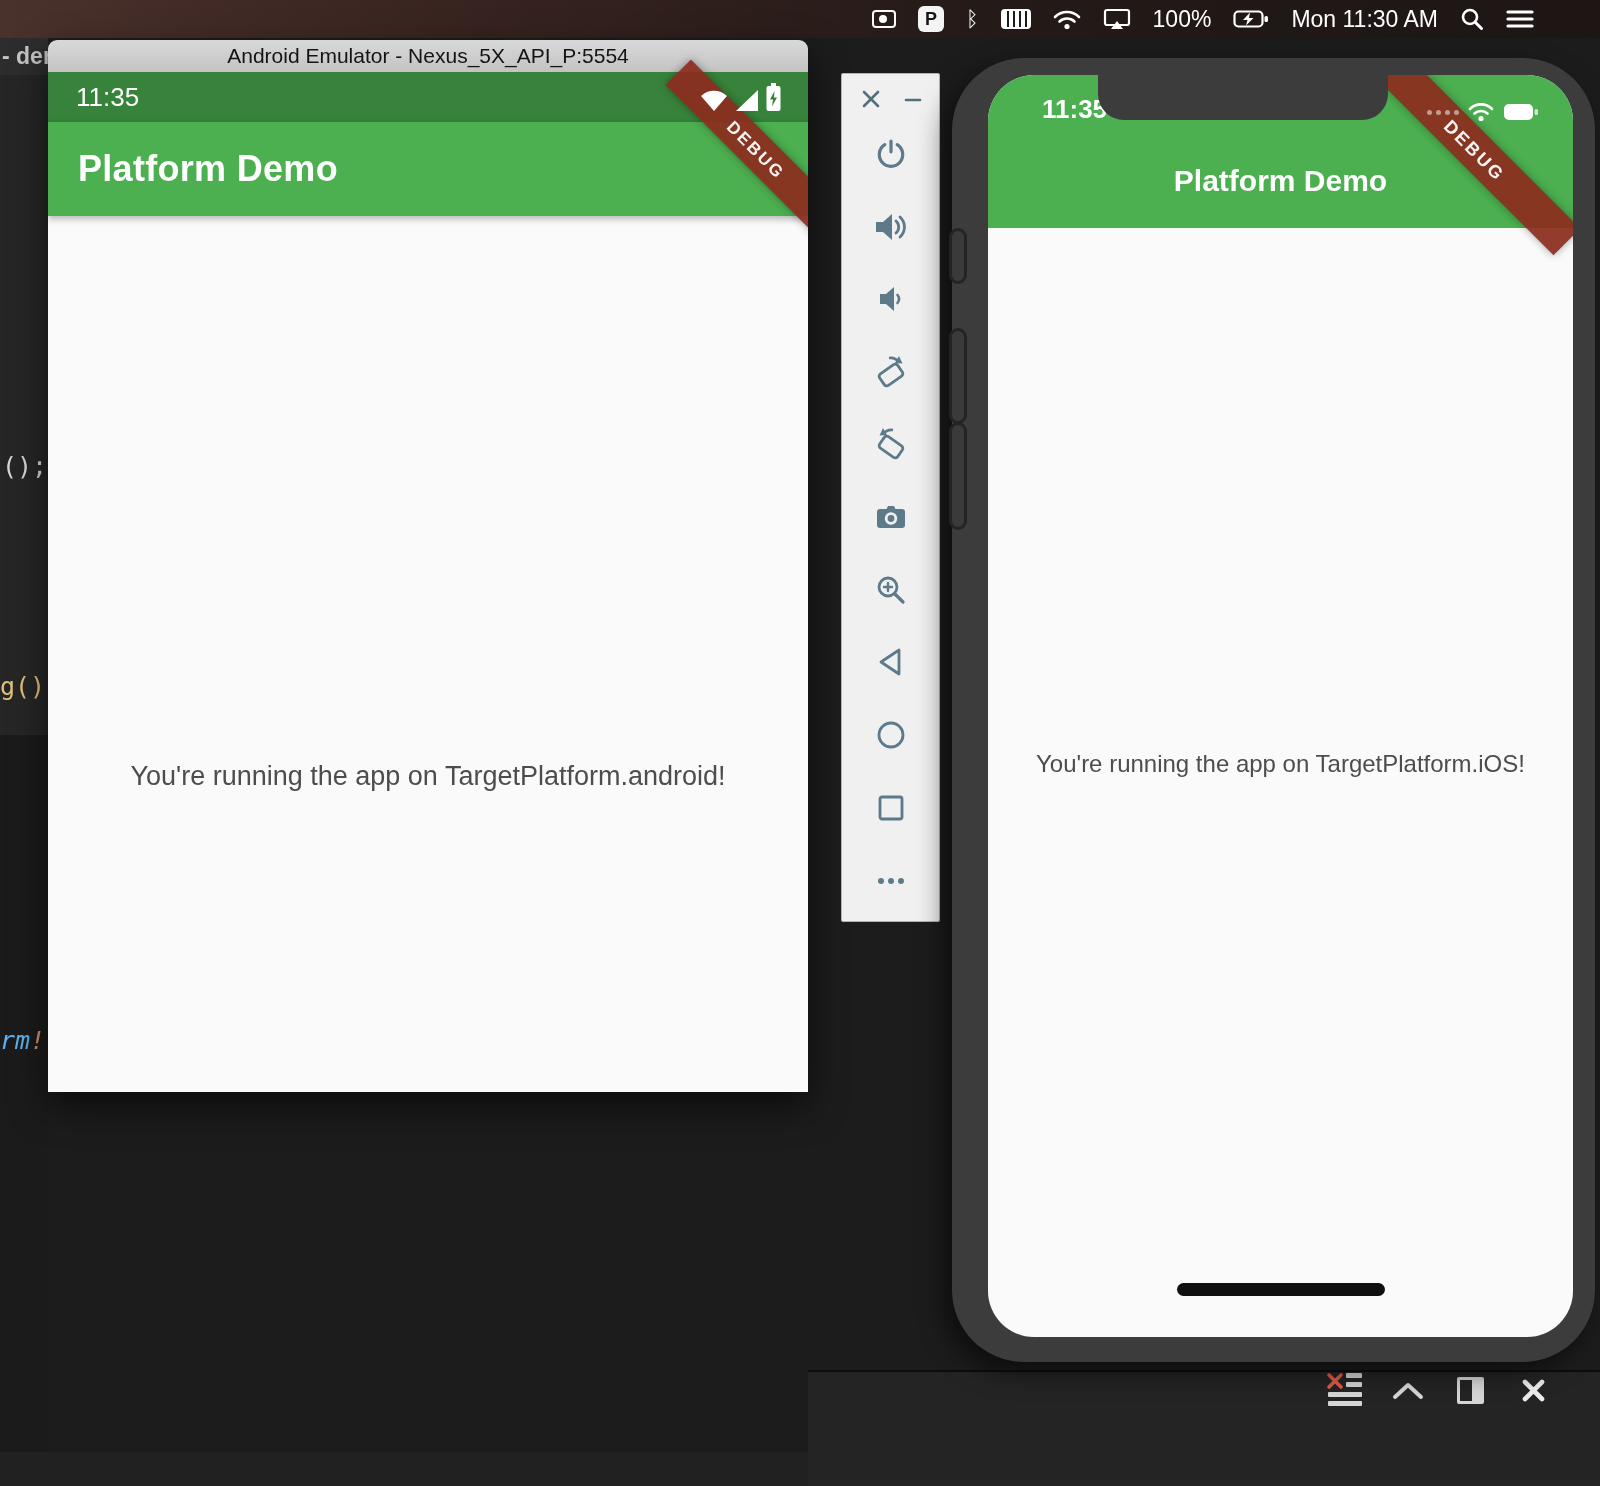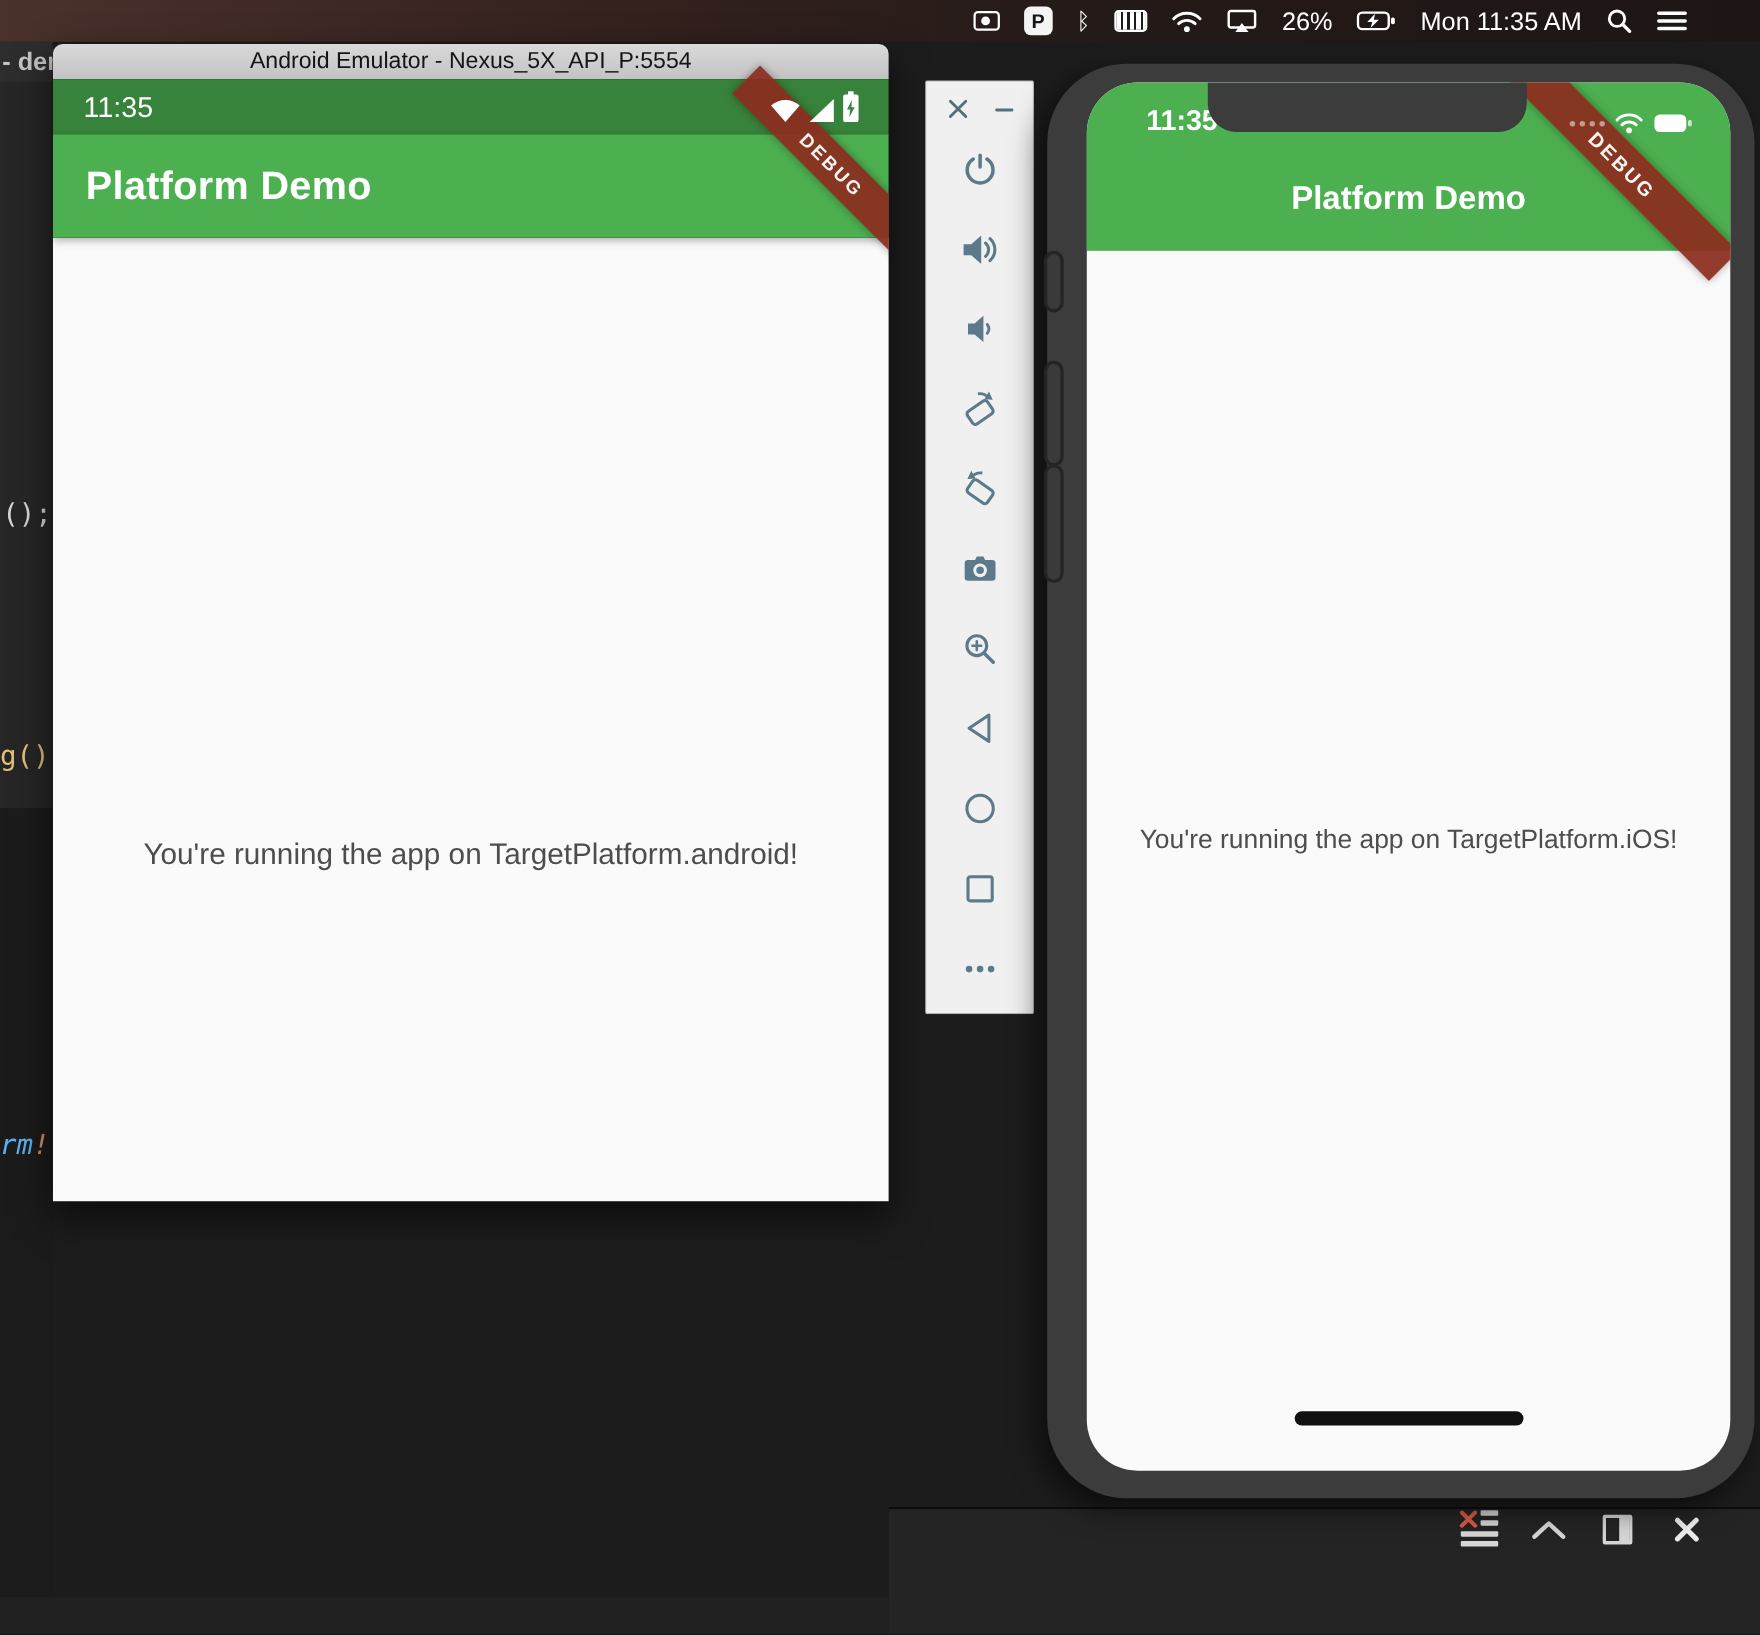--- a/index.html
+++ b/index.html
@@ -109,29 +109,29 @@
         <path d="M6.5 13.5 a11 11 0 0 1 15 0" fill="none" stroke="#fff" stroke-width="2.6" stroke-linecap="round"></path>
         <circle cx="14" cy="18.5" r="2.6" fill="#fff"></circle>
       </svg>
     </span>
     <span class="mb-ic">
       <svg width="28" height="22" viewBox="0 0 28 22">
         <rect x="2" y="2" width="24" height="15" rx="2" fill="none" stroke="#fff" stroke-width="2.2"></rect>
         <polygon points="8,21 20,21 14,13" fill="#fff"></polygon>
       </svg>
     </span>
-    <span class="mb-txt">26%</span>
+    <span class="mb-txt">100%</span>
     <span class="mb-ic">
       <svg width="36" height="18" viewBox="0 0 36 18">
         <rect x="1.5" y="1.5" width="28" height="15" rx="4" fill="none" stroke="#fff" stroke-width="2.2"></rect>
         <rect x="31.5" y="6" width="3.5" height="6" rx="1.5" fill="#fff"></rect>
         <polygon points="17,2.5 10,10 14.5,10 13,15.5 20.5,8 16,8" fill="#fff"></polygon>
       </svg>
     </span>
-    <span class="mb-txt">Mon 11:35 AM</span>
+    <span class="mb-txt">Mon 11:30 AM</span>
     <span class="mb-ic">
       <svg width="24" height="24" viewBox="0 0 24 24">
         <circle cx="10" cy="10" r="7" fill="none" stroke="#fff" stroke-width="2.6"></circle>
         <path d="M15.5 15.5 L21.5 21.5" stroke="#fff" stroke-width="3" stroke-linecap="round"></path>
       </svg>
     </span>
     <span class="mb-ic">
       <svg width="28" height="22" viewBox="0 0 28 22">
         <path d="M2 4 h24 M2 11 h24 M2 18 h24" stroke="#fff" stroke-width="3.2" stroke-linecap="round"></path>
       </svg>

